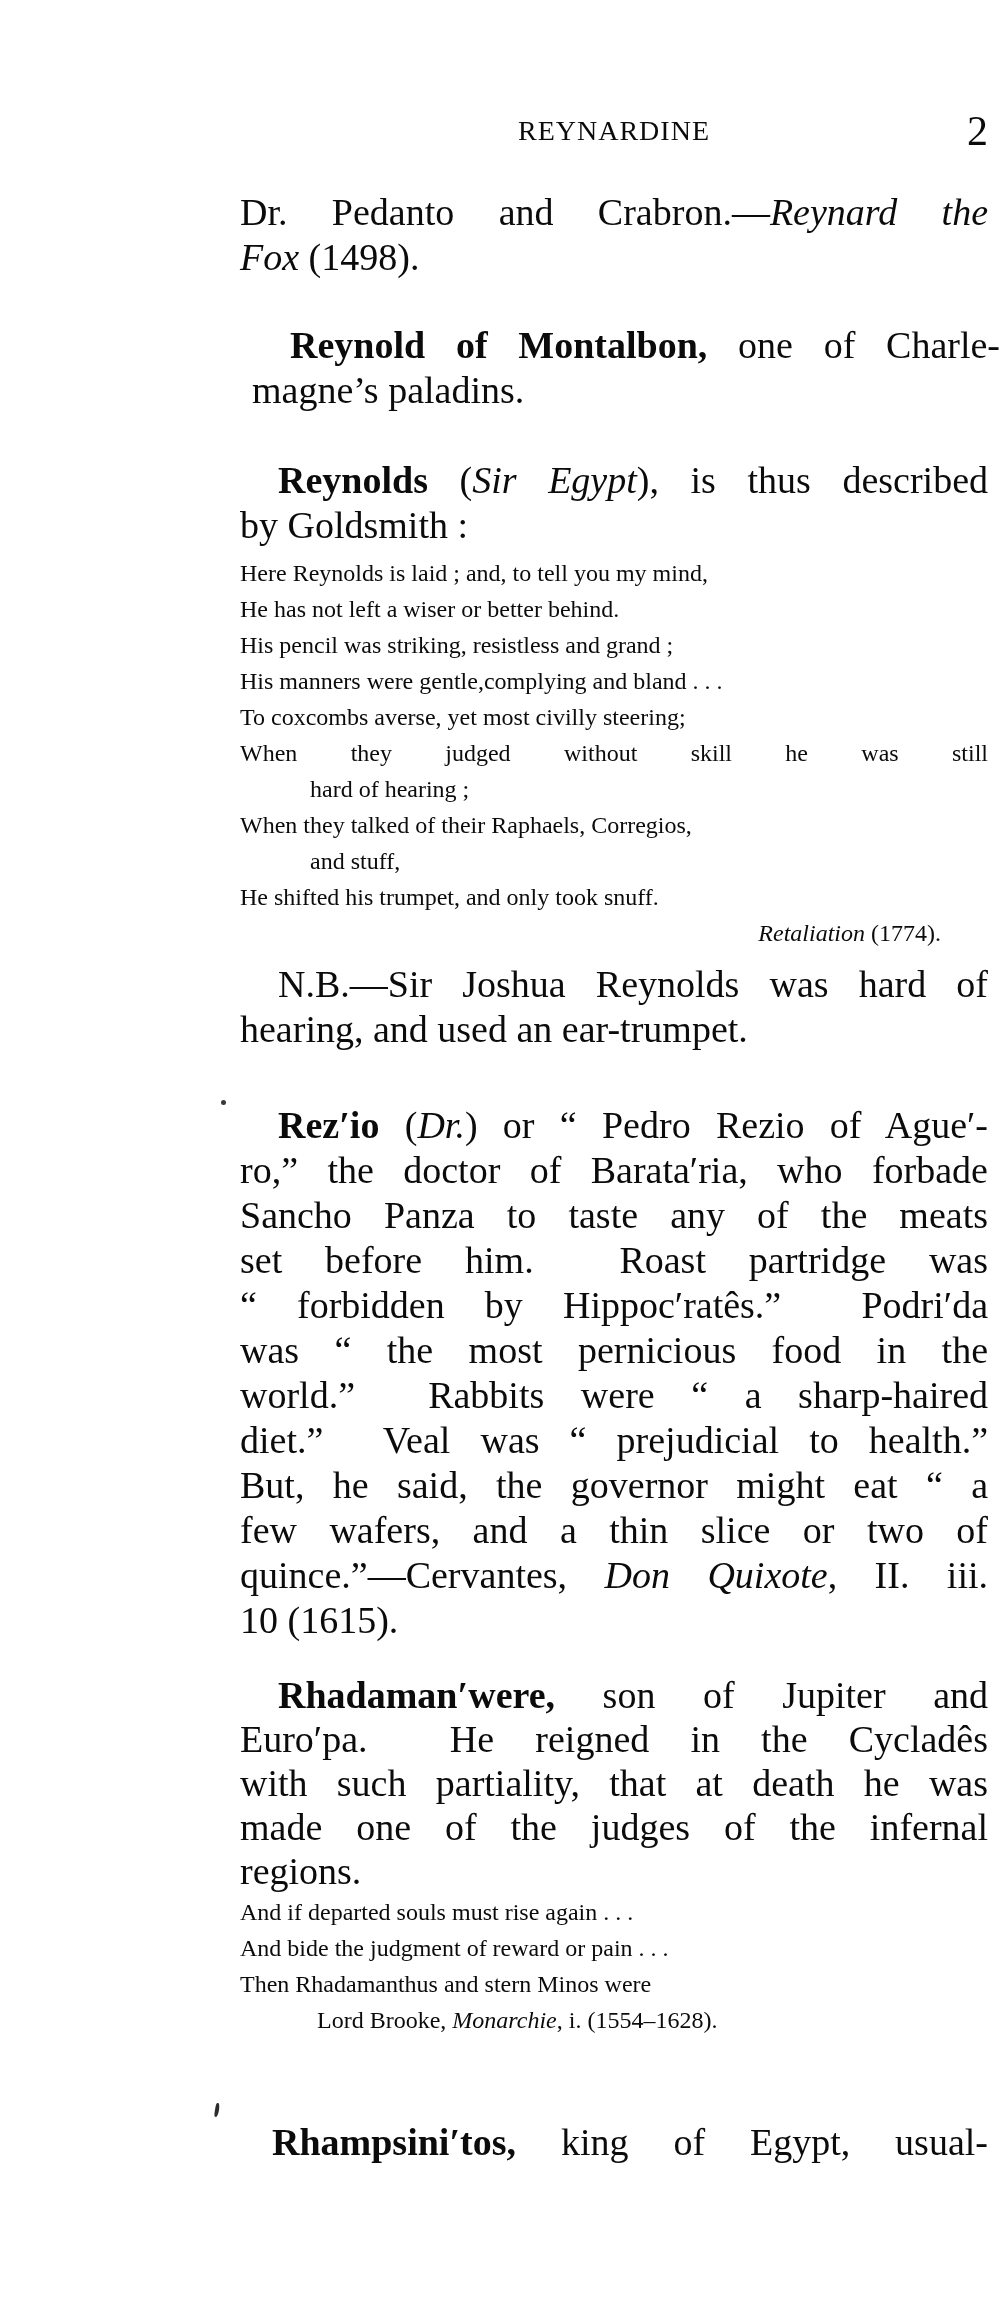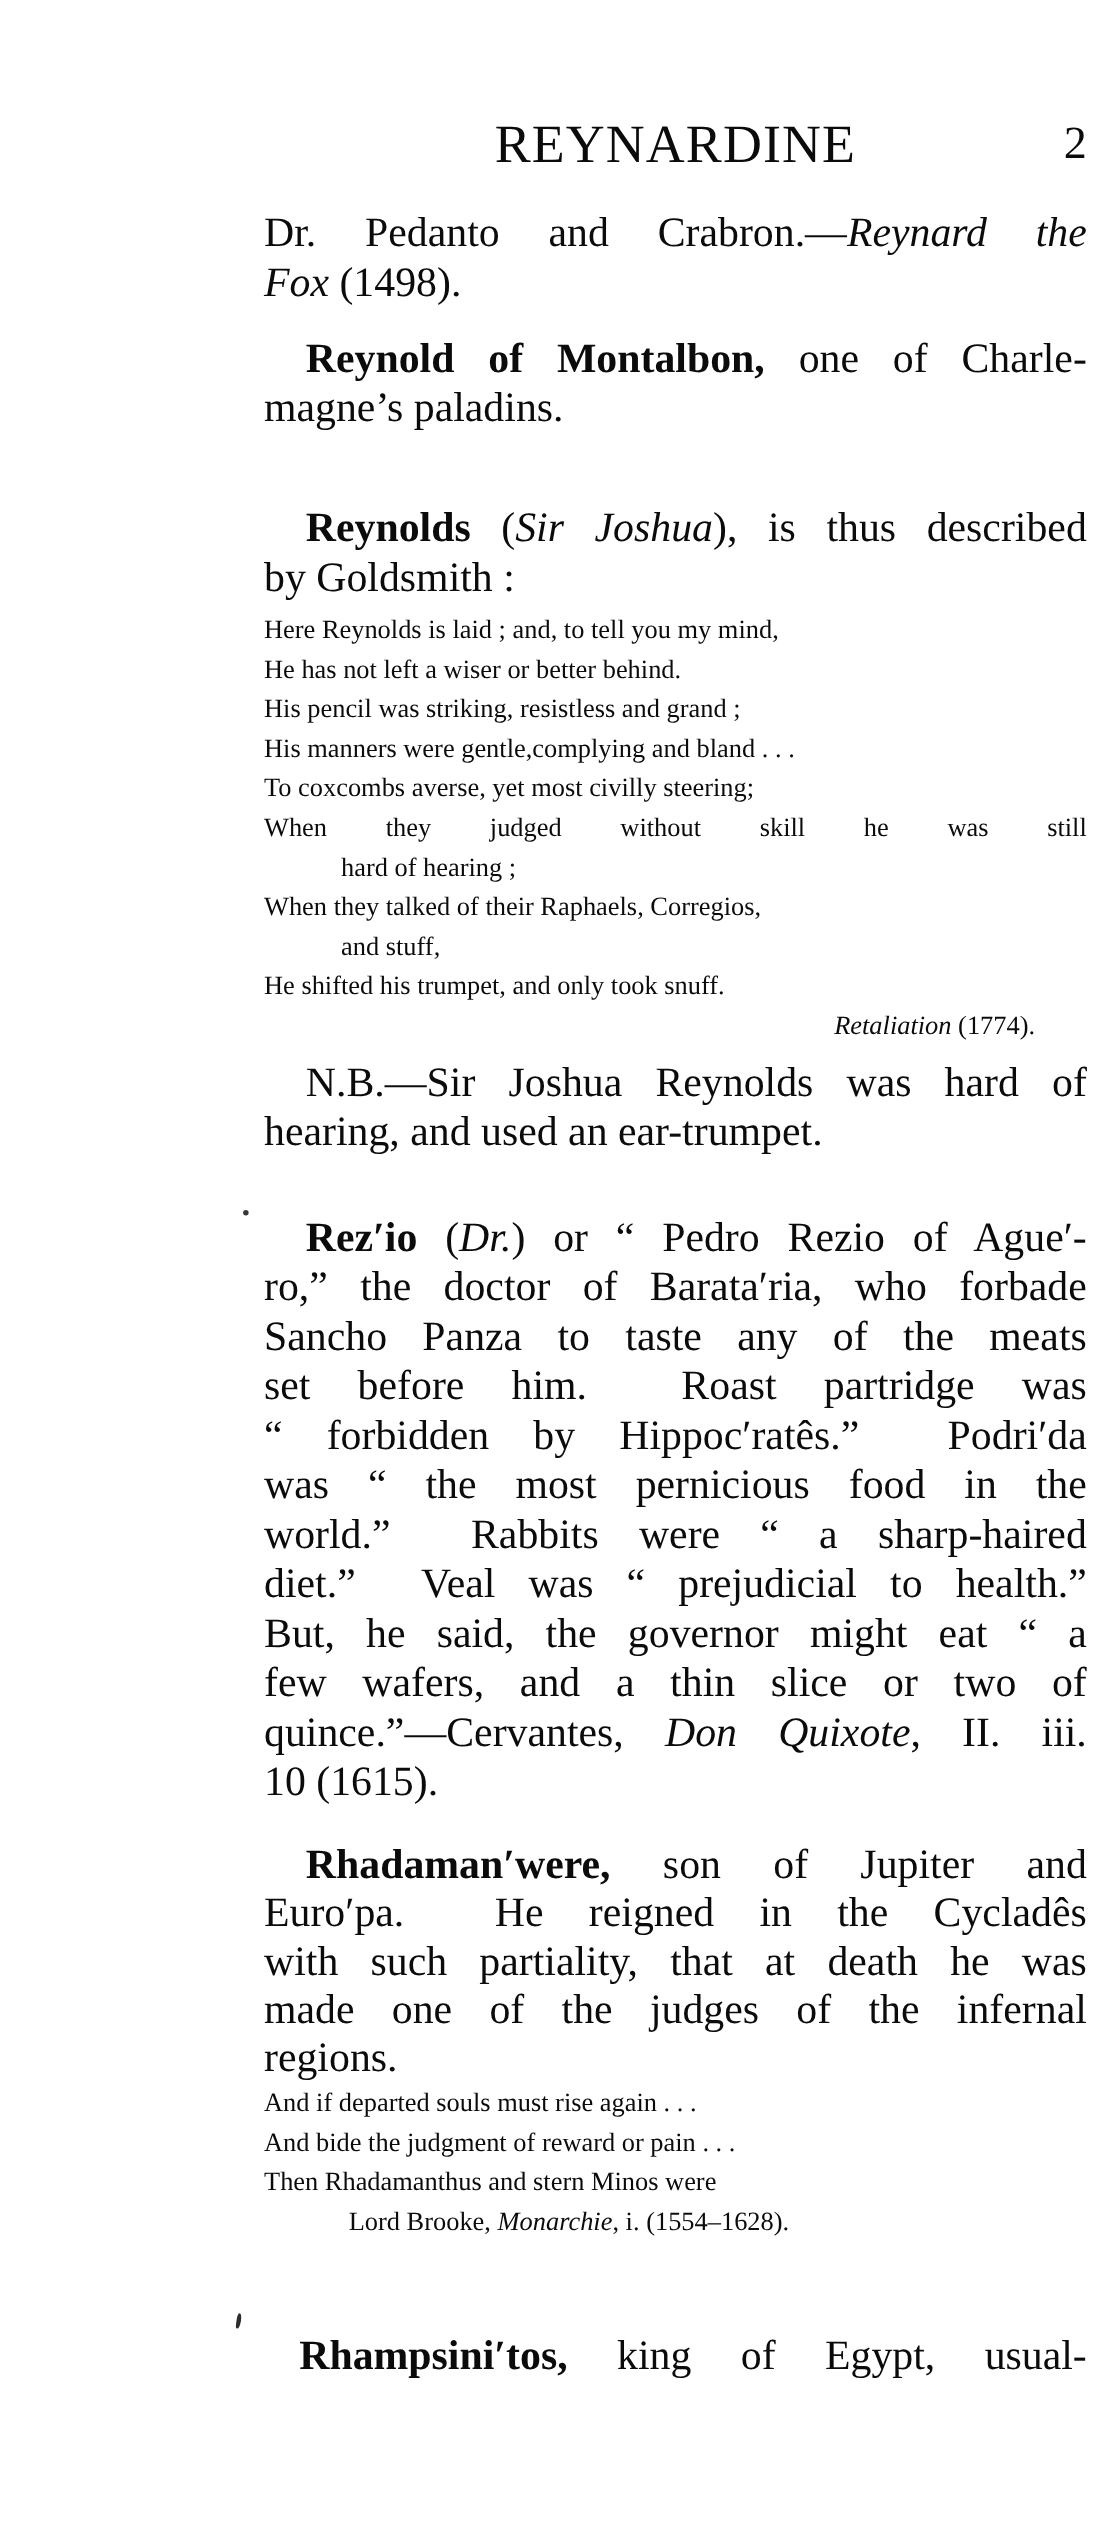--- a/index.html
+++ b/index.html
@@ -10,21 +10,21 @@
     position:relative;
     font-family:"Liberation Serif","DejaVu Serif",serif;
     color:#0b0b0b;
     overflow:hidden;
     -webkit-font-smoothing:antialiased;
   }
   #page{position:absolute;inset:0;}
   
   #running-head{
     position:absolute;top:109px;left:240px;width:748px;height:44px;
-    font-size:49px;line-height:44px;text-align:center;
+    font-size:28px;line-height:44px;text-align:center;
     letter-spacing:1px;white-space:nowrap;
   }
   #page-num{
     position:absolute;top:109px;right:12px;height:44px;
     font-size:42px;line-height:44px;
   }
   
   .block{
     position:absolute;left:240px;width:748px;
     --lh:45px;
@@ -53,26 +53,26 @@
 <body>
 
 <div id="page">
   <div id="running-head">REYNARDINE</div>
   <div id="page-num">2</div>
   <div id="text-body">
       <div class="block prose" style="top: 190px; --lh: 45px;">
         <div class="line j"><span class="s-r">Dr. Pedanto and Crabron.—</span><span class="s-i">Reynard the</span></div>
         <div class="line"><span class="s-i">Fox</span><span class="s-r"> (1498).</span></div>
       </div>
-      <div class="block prose" style="top: 304px; --lh: 45px;">
+      <div class="block prose" style="top: 323px; margin-left: 12px; --lh: 45px;">
         <div class="line j" style="padding-left: 38px;"><span class="s-b">Reynold of Montalbon,</span><span class="s-r"> one of Charle-</span></div>
         <div class="line"><span class="s-r">magne’s paladins.</span></div>
       </div>
       <div class="block prose" style="top: 458px; --lh: 45px;">
-        <div class="line j" style="padding-left: 38px;"><span class="s-b">Reynolds</span><span class="s-r"> (</span><span class="s-i">Sir Joshua</span><span class="s-r">), is thus described</span></div>
+        <div class="line j" style="padding-left: 38px;"><span class="s-b">Reynolds</span><span class="s-r"> (</span><span class="s-i">Sir Egypt</span><span class="s-r">), is thus described</span></div>
         <div class="line"><span class="s-r">by Goldsmith :</span></div>
       </div>
       <div class="block poem" style="top: 555px; --lh: 36px;">
         <div class="line"><span class="s-r">Here Reynolds is laid ; and, to tell you my mind,</span></div>
         <div class="line"><span class="s-r">He has not left a wiser or better behind.</span></div>
         <div class="line"><span class="s-r">His pencil was striking, resistless and grand ;</span></div>
         <div class="line"><span class="s-r">His manners were gentle,complying and bland . . .</span></div>
         <div class="line"><span class="s-r">To coxcombs averse, yet most civilly steering;</span></div>
         <div class="line j"><span class="s-r">When they judged without skill he was still</span></div>
         <div class="line" style="padding-left: 70px;"><span class="s-r">hard of hearing ;</span></div>

